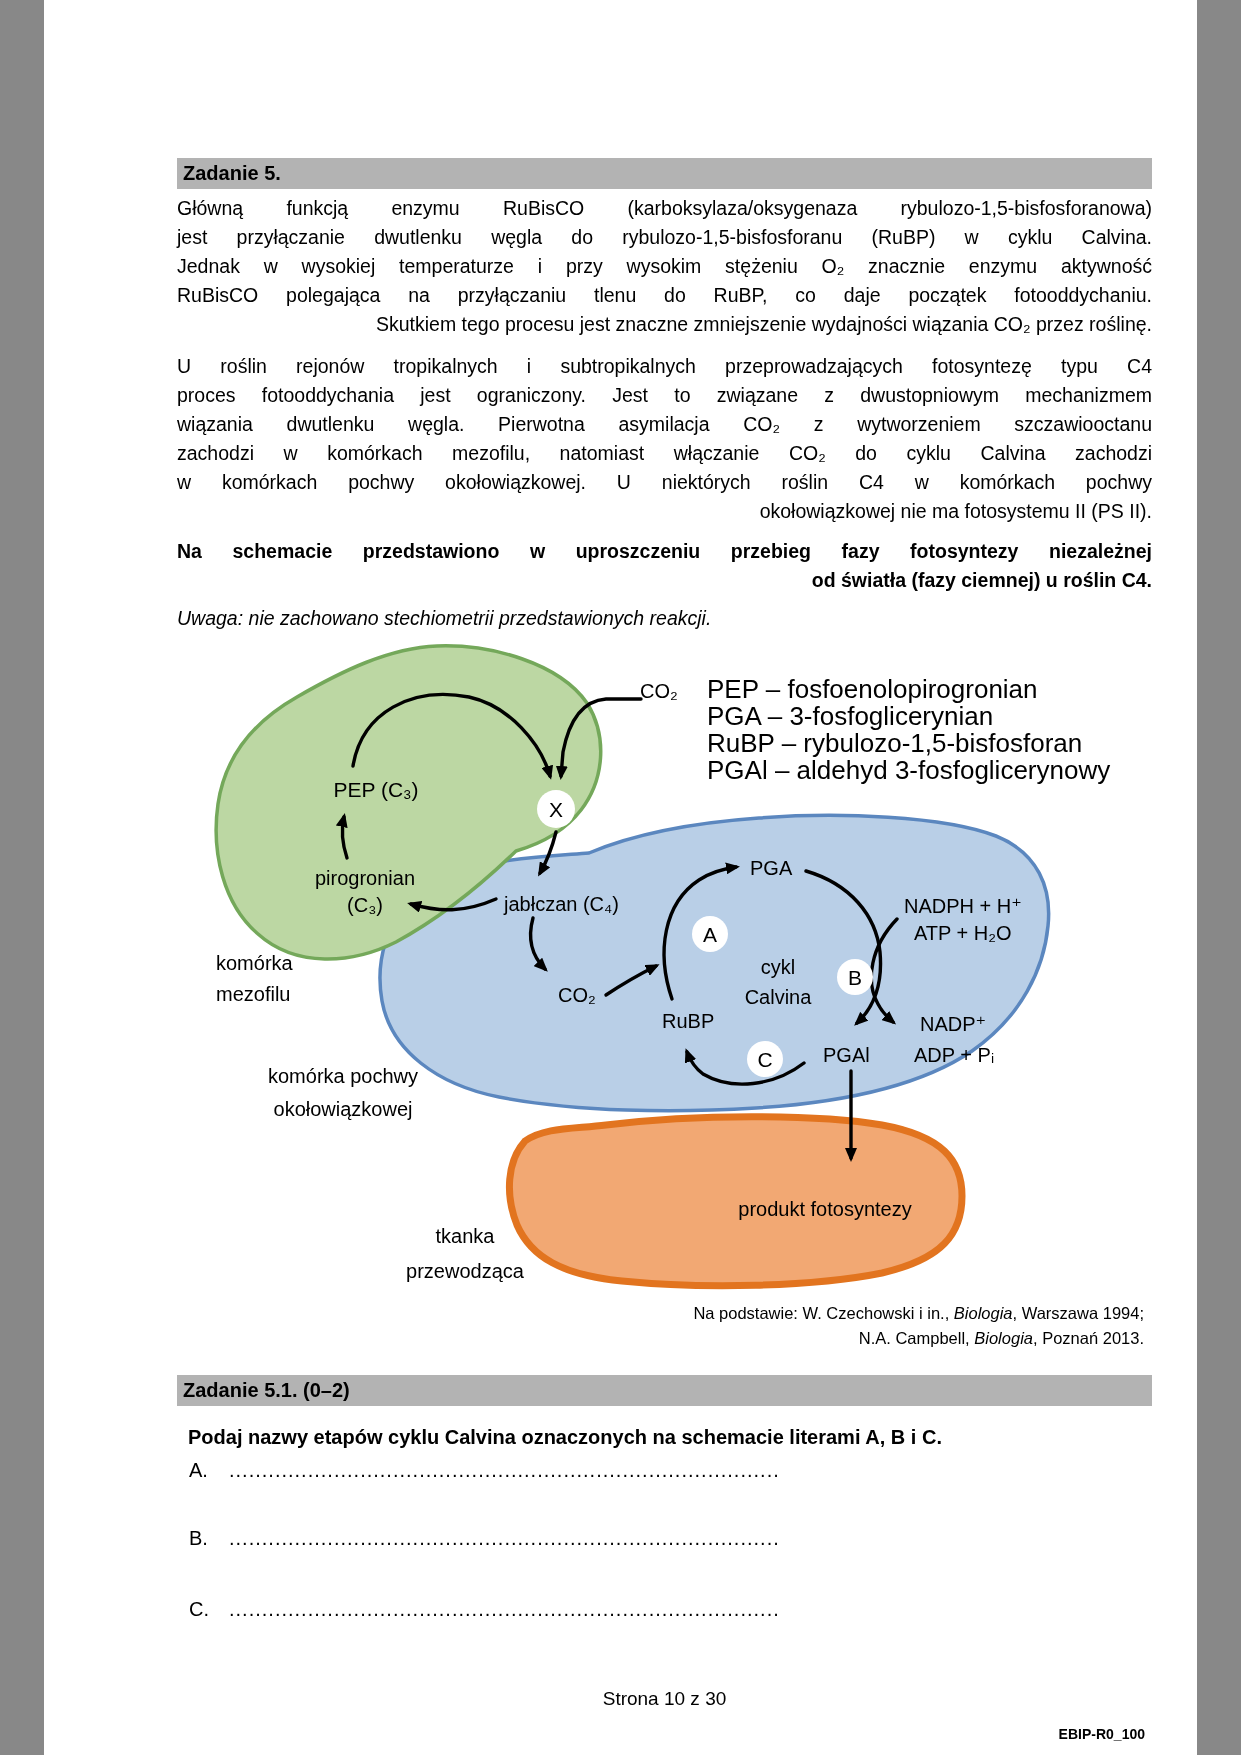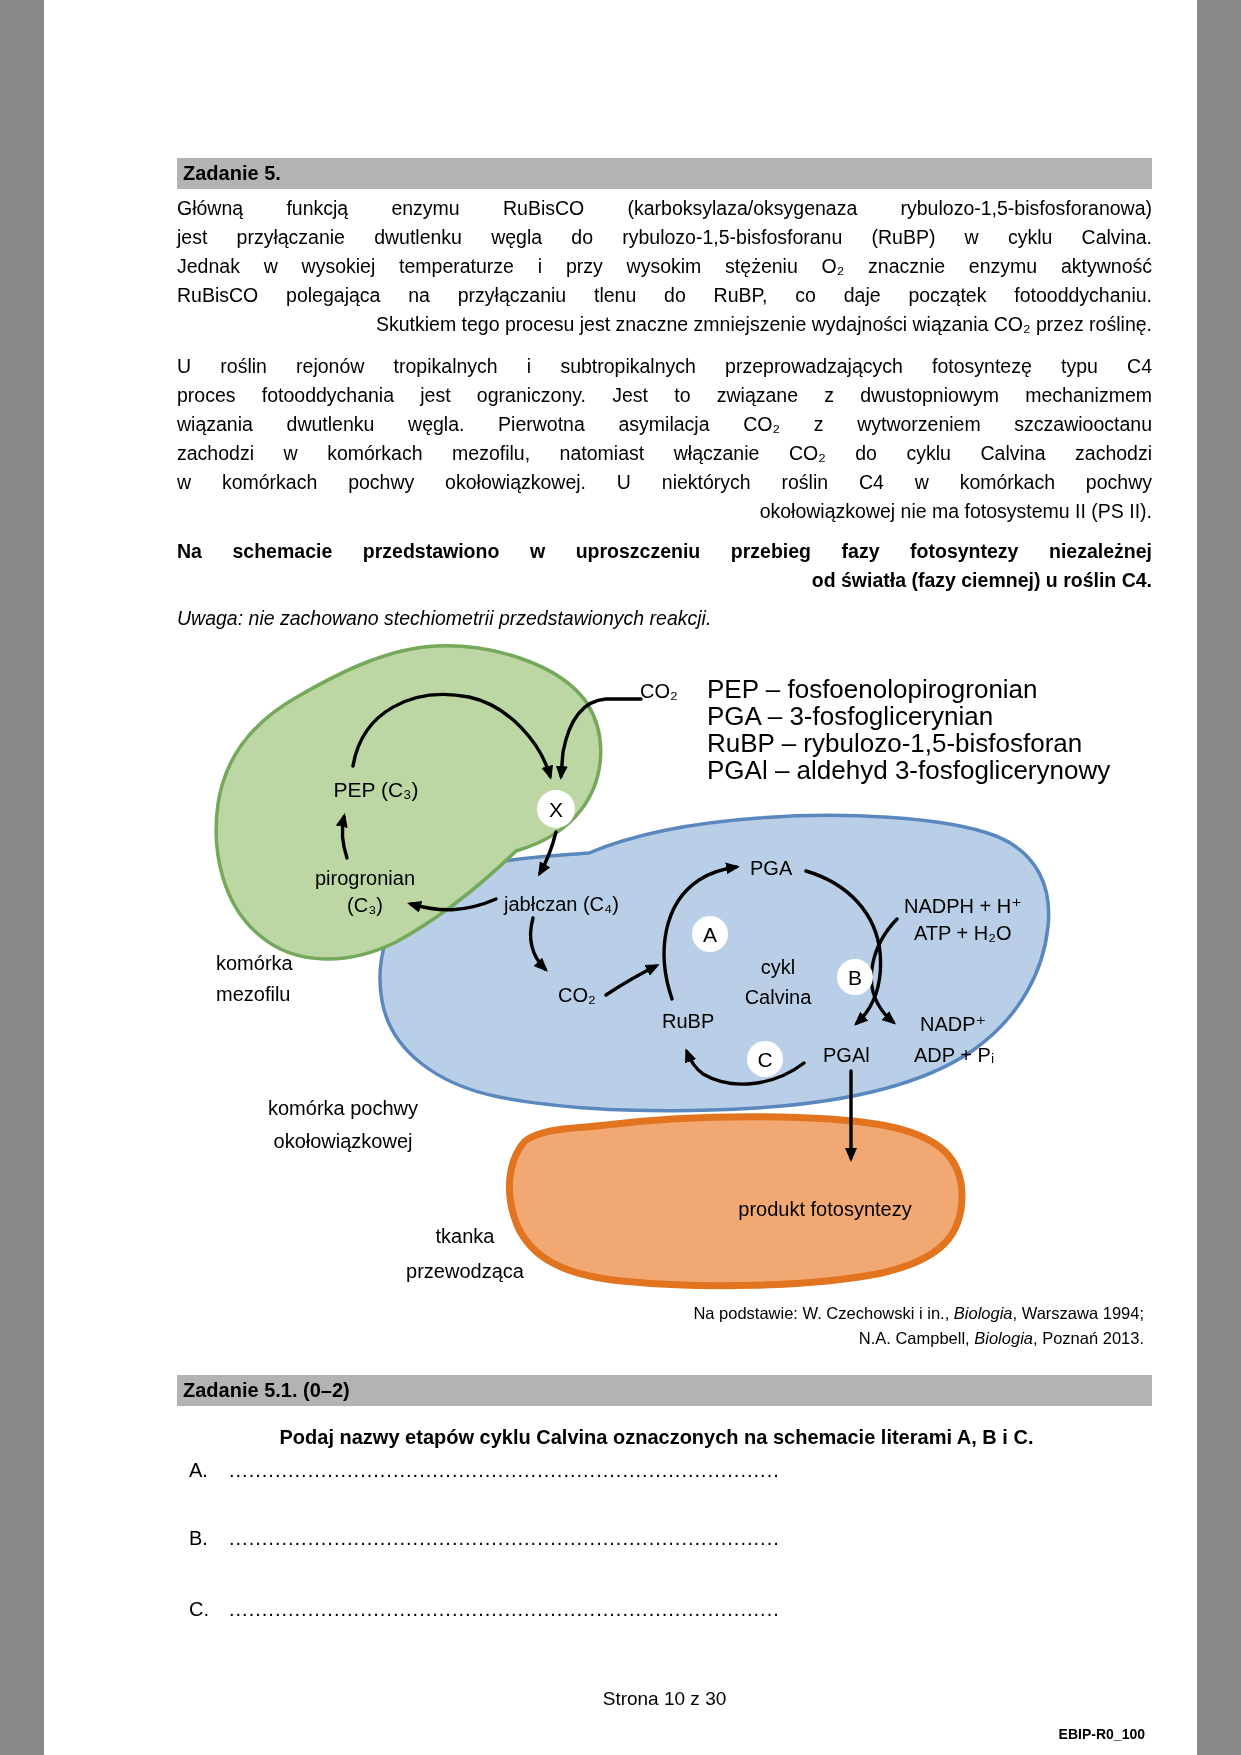--- a/index.html
+++ b/index.html
@@ -11,21 +11,21 @@
   .para{left:133px;width:975px;font-size:19.5px;line-height:29px;}
   .jline{text-align:justify;text-align-last:justify;}
   .jlast{text-align:right;}
   .note{font-style:italic;font-size:19.5px;}
   .dlabel{position:absolute;font-size:20px;white-space:nowrap;}
   .dlabel.ctr{transform:translateX(-50%);text-align:center;}
   .legend{position:absolute;font-size:26px;line-height:27px;white-space:nowrap;}
   .circ-letter{position:absolute;font-size:21px;transform:translate(-50%,-50%);}
   .citation{left:133px;width:975px;text-align:right;font-size:16.5px;line-height:25px;padding-right:8px;box-sizing:border-box;}
   .citation .it{font-style:italic;}
-  .question{left:125px;width:975px;font-weight:bold;font-size:20px;text-align:center;}
+  .question{left:144px;width:975px;font-weight:bold;font-size:20px;}
   .answer-row{left:145px;width:700px;font-size:20px;height:26px;}
   .answer-row .lbl{display:inline-block;width:40px;}
   .answer-row .dots{display:inline-block;width:548px;overflow:hidden;white-space:nowrap;
                     vertical-align:bottom;letter-spacing:1px;color:#000;}
   .pagefoot{left:133px;width:975px;text-align:center;font-size:19px;}
   .code{right:52px;font-size:14px;font-weight:bold;}
   svg{position:absolute;left:0;top:0;}
 </style>
 </head>
 <body>
@@ -129,21 +129,21 @@
     <div>cykl</div>
     <div>Calvina</div>
   </div>
 
   <div class="dlabel" style="left:860px;top:894px;">NADPH + H⁺</div>
   <div class="dlabel" style="left:870px;top:922px;">ATP + H₂O</div>
   <div class="dlabel" style="left:876px;top:1012px;">NADP⁺</div>
   <div class="dlabel" style="left:870px;top:1044px;text-align:center;">ADP + Pᵢ</div>
   <div class="dlabel" style="left:779px;top:1044px;">PGAl</div>
 
-  <div class="dlabel ctr" style="left:299px;top:1060px;line-height:33px;margin-top:32px;">
+  <div class="dlabel ctr" style="left:299px;top:1060px;line-height:33px;">
     <div>komórka pochwy</div>
     <div>okołowiązkowej</div>
   </div>
 
   <div class="dlabel ctr" style="left:421px;top:1219px;line-height:35px;">
     <div>tkanka</div>
     <div>przewodząca</div>
   </div>
 
   <div class="dlabel ctr" style="left:781px;top:1198px;">produkt fotosyntezy</div>

